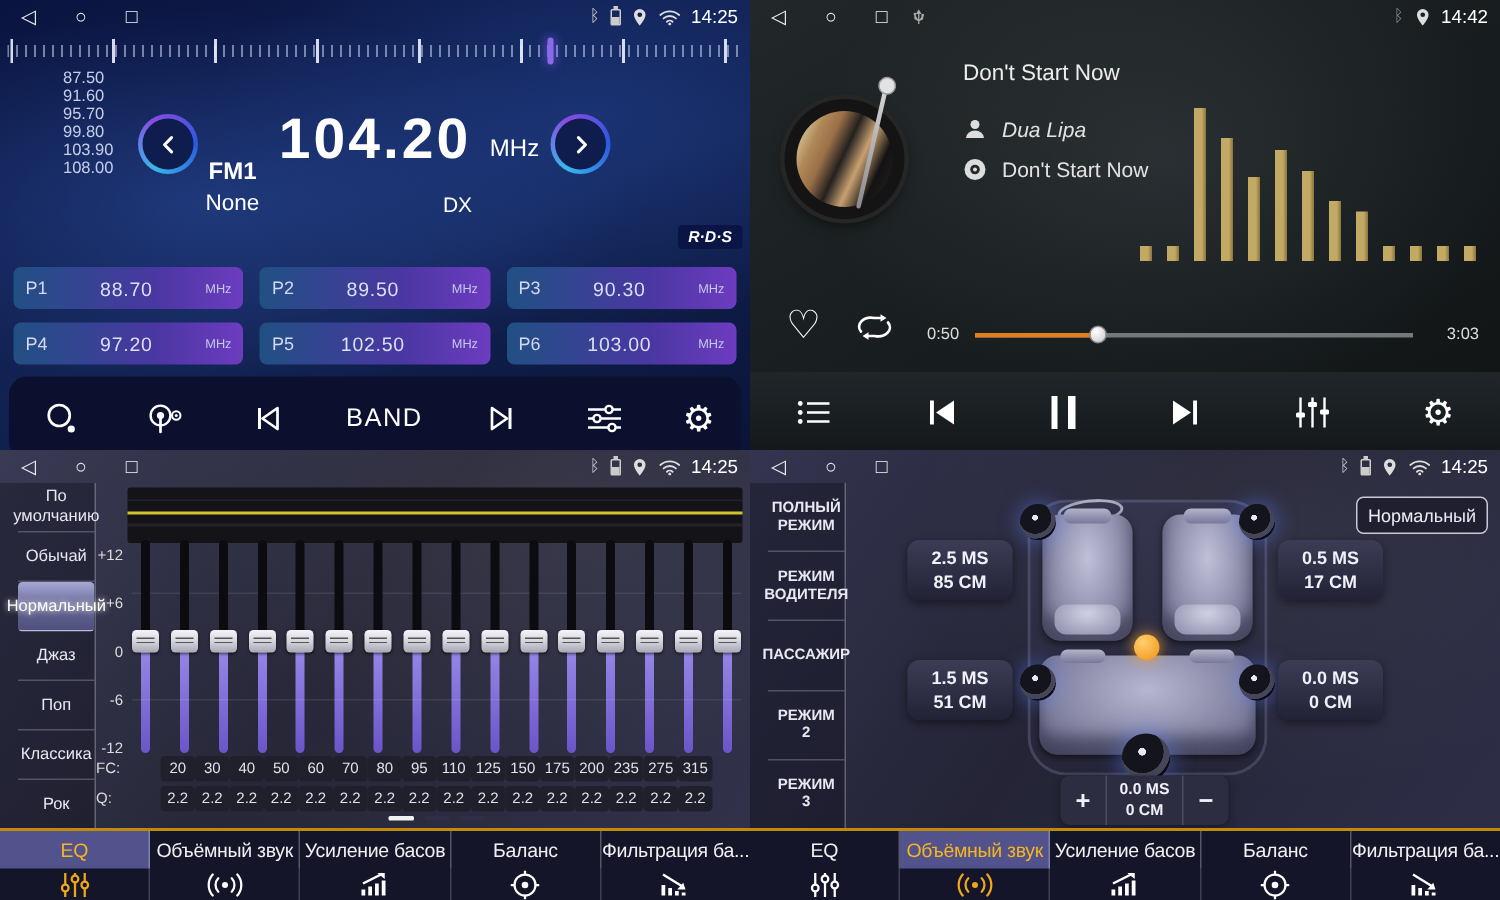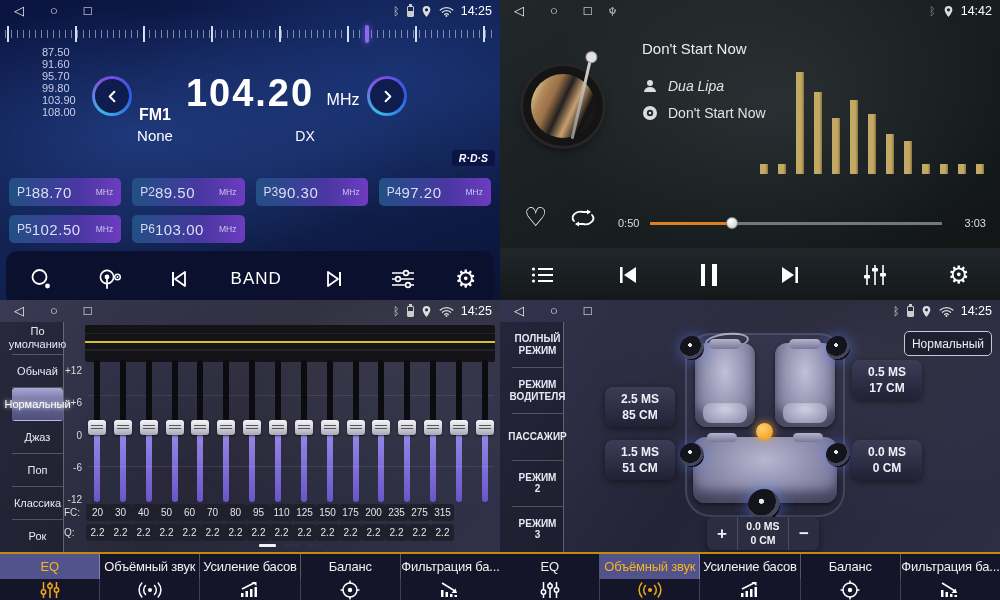--- a/index.html
+++ b/index.html
@@ -54,25 +54,25 @@
   .chev.l{left:92px;}.chev.r{left:367px;}
   .band-name{position:absolute;left:125px;top:38px;width:60px;text-align:center;font-size:16px;color:#fff;font-weight:bold;}
   .band-none{position:absolute;left:115px;top:59px;width:80px;text-align:center;font-size:15px;color:#fff;}
   .bigfreq{position:absolute;left:0;right:0;top:4px;text-align:center;font-size:38px;
     font-weight:bold;letter-spacing:2px;color:#fff;}
   .mhz-lab{position:absolute;left:313px;top:23px;width:60px;text-align:center;font-size:16px;color:#fff;}
   .dx-lab{position:absolute;left:285px;top:60px;width:40px;text-align:center;font-size:14px;color:#fff;}
   .rds{position:absolute;right:5px;top:150px;padding:2px 7px;border-radius:3px;
     background:#0a1546;color:#fff;font-size:10.5px;font-weight:bold;font-style:italic;}
   .presets{position:absolute;left:9px;right:9px;top:178px;display:grid;
-    grid-template-columns:repeat(4,1fr);gap:9px 11px;}
+    grid-template-columns:repeat(3,1fr);gap:9px 11px;}
   .pcell{height:28px;border-radius:5px;display:flex;align-items:center;padding:0 8px;cursor:pointer;
     background:linear-gradient(90deg,#215083 0%,#4a37a2 62%,#6d3cc0 100%);}
   .pid{font-size:12px;color:#d5d8f2;}
-  .pfreq{flex:1;text-align:left;font-size:15px;color:#dcdff6;letter-spacing:.5px;}
+  .pfreq{flex:1;text-align:center;font-size:13px;color:#dcdff6;letter-spacing:.5px;}
   .punit{font-size:8.5px;color:#c5c8ea;}
   .rtoolbar{position:absolute;left:6px;right:6px;top:251px;height:55px;border-radius:12px;
     background:#0a102e;display:flex;align-items:center;justify-content:space-around;}
   .tico{display:flex;align-items:center;justify-content:center;cursor:pointer;min-width:34px;}
   .band-btn{font-size:17px;letter-spacing:1px;color:#fff;cursor:pointer;}
   .gear{font-size:24px;color:#fff;line-height:1;cursor:pointer;font-family:"DejaVu Sans",sans-serif;}
 
   
   .vinyl{position:absolute;left:23px;top:66px;width:80px;height:80px;border-radius:50%;
     background:#141414;box-shadow:0 0 0 3px #262626,0 4px 10px rgba(0,0,0,.6);}
@@ -127,21 +127,21 @@
   .trk-top{position:absolute;left:6px;width:6px;top:2px;height:calc(48% - 8px);background:#0b0b10;border-radius:3px;}
   .trk-bot{position:absolute;left:6px;width:6px;top:48%;bottom:4px;
     background:linear-gradient(180deg,#998ae8,#6a55c8);border-radius:3px;}
   .handle{position:absolute;left:0;top:calc(48% - 9px);width:18px;height:15px;border-radius:3px;
     background:linear-gradient(180deg,#f4f4f8 0%,#d8d8e0 45%,#a8a8b4 100%);
     box-shadow:0 1px 2px rgba(0,0,0,.6);}
   .handle::after{content:"";position:absolute;left:3px;right:3px;top:5px;height:5px;
     background:repeating-linear-gradient(180deg,#555 0 1px,transparent 1px 3px);}
   .fcq{position:absolute;left:64px;right:4px;display:flex;align-items:center;}
   .fcq .lab{width:22px;font-size:10px;color:#ddd;flex:none;}
-  .fcq .chips{flex:1;display:flex;justify-content:flex-start;}
+  .fcq .chips{flex:1;display:flex;justify-content:center;}
   .chip{width:23px;height:17px;border-radius:3px;background:#20202c;color:#e2e2ea;
     font-size:10px;display:flex;align-items:center;justify-content:center;}
   .fc-row{top:204px;}.q-row{top:224px;}
   .pages{position:absolute;left:88px;right:6px;top:244px;display:flex;justify-content:center;gap:7px;}
   .pg{width:17px;height:3px;border-radius:1px;background:#2e2e44;}
   .pg.selected{background:#f2f2f2;}
 
   
   .tabbar{position:absolute;left:0;right:0;bottom:0;height:48px;background:#15152a;
     border-top:2px solid #c08a0a;}
@@ -185,21 +185,21 @@
   .spk.fl{left:-5px;top:3px;}.spk.fr{right:-5px;top:3px;}
   .spk.rl{left:-5px;top:110px;}.spk.rr{right:-5px;top:110px;}
   .spk.sub{left:63px;top:156px;width:32px;height:32px;box-shadow:0 0 16px rgba(90,130,255,.6);}
   .listen-dot{position:absolute;left:71px;top:90px;width:17px;height:17px;border-radius:50%;cursor:pointer;
     background:radial-gradient(circle at 35% 30%,#ffcf70,#f09410);box-shadow:0 0 9px rgba(255,165,25,.85);}
   .dbox{position:absolute;width:70px;height:40px;border-radius:8px;
     background:linear-gradient(180deg,#3e3e58 0%,#20203354 140%),linear-gradient(180deg,#3c3c56,#21213350);
     background:linear-gradient(180deg,#3c3c56,#222236);
     color:#f0f0f8;font-size:12px;font-weight:bold;display:flex;flex-direction:column;
     align-items:center;justify-content:center;gap:2px;box-shadow:0 2px 6px rgba(0,0,0,.45);}
-  .dbox.p-fl{left:105px;top:60px;margin-top:27px;}.dbox.p-fr{left:352px;top:60px;}
+  .dbox.p-fl{left:105px;top:60px;}.dbox.p-fr{left:352px;top:60px;}
   .dbox.p-rl{left:105px;top:140px;}.dbox.p-rr{left:352px;top:140px;}
   .adjust{position:absolute;left:207px;top:217px;width:112px;height:33px;border-radius:6px;
     background:#2d2d42;display:flex;align-items:stretch;box-shadow:0 2px 6px rgba(0,0,0,.4);}
   .adjust .pm{width:30px;display:flex;align-items:center;justify-content:center;font-size:17px;
     font-weight:bold;color:#f0f0f8;cursor:pointer;}
   .adjust .val{flex:1;display:flex;flex-direction:column;align-items:center;justify-content:center;
     font-size:10.5px;font-weight:bold;color:#f0f0f8;border-left:1px solid rgba(255,255,255,.15);
     border-right:1px solid rgba(255,255,255,.15);line-height:1.25;}
   svg{display:block;}
 </style>

